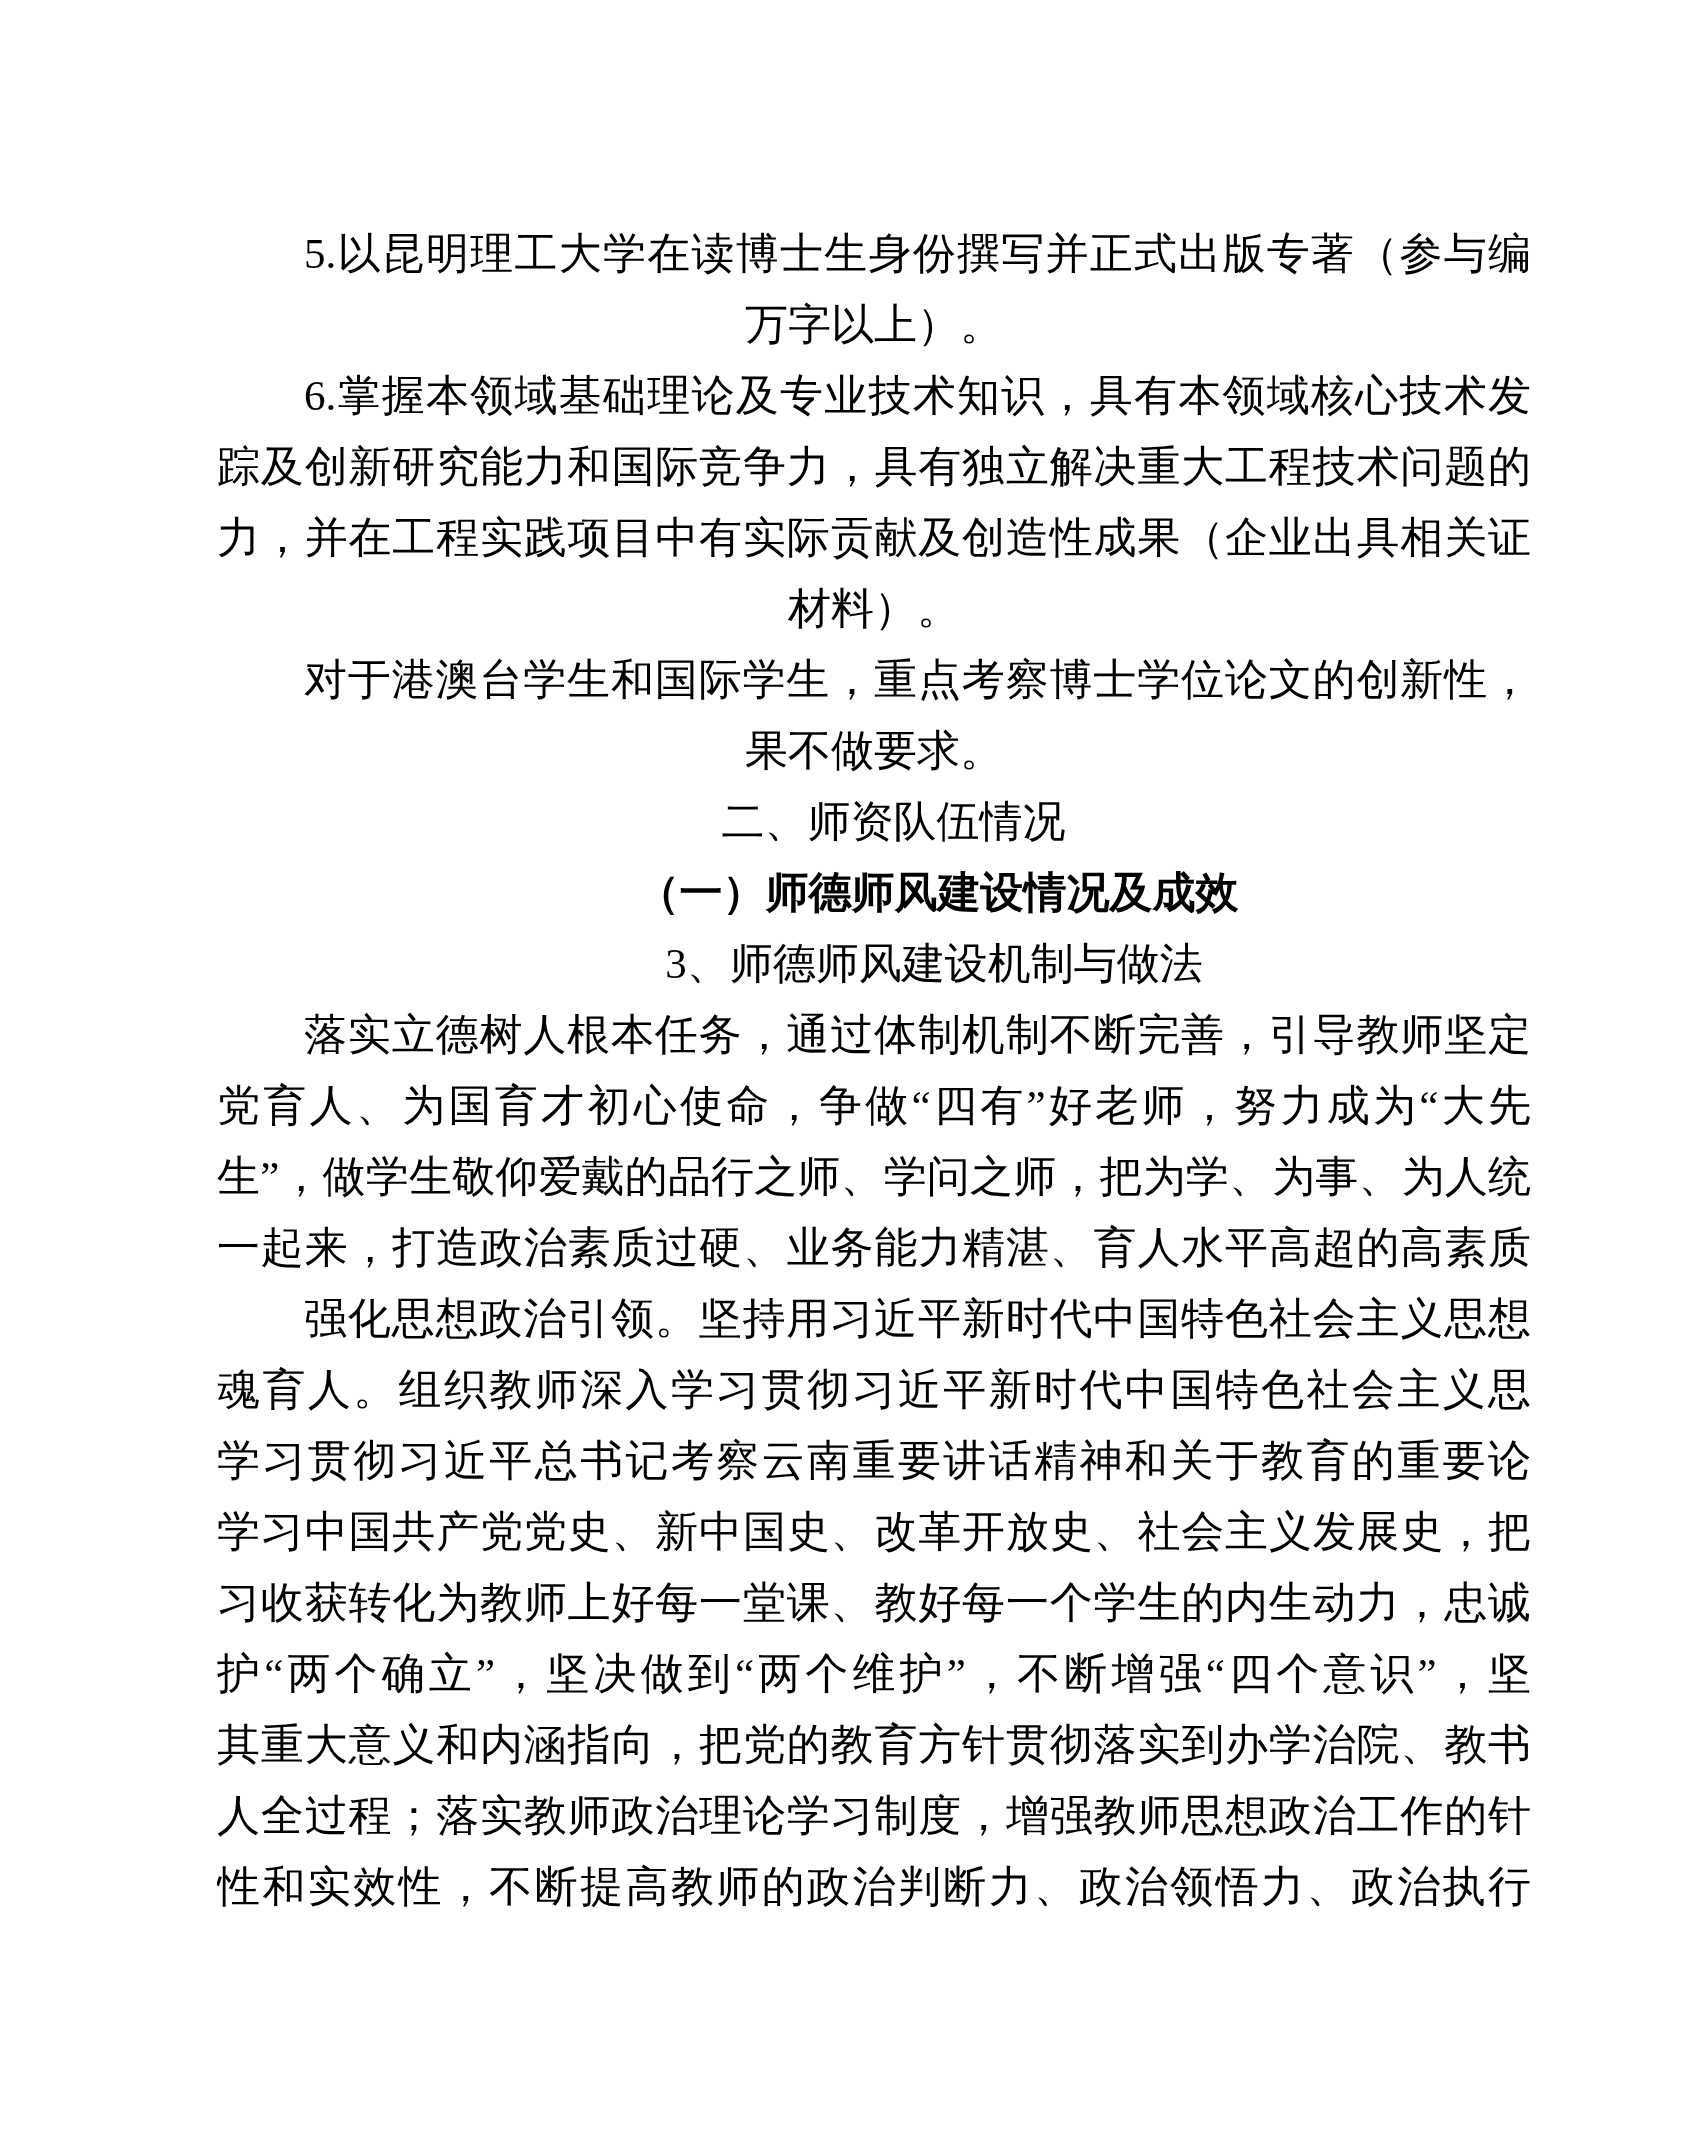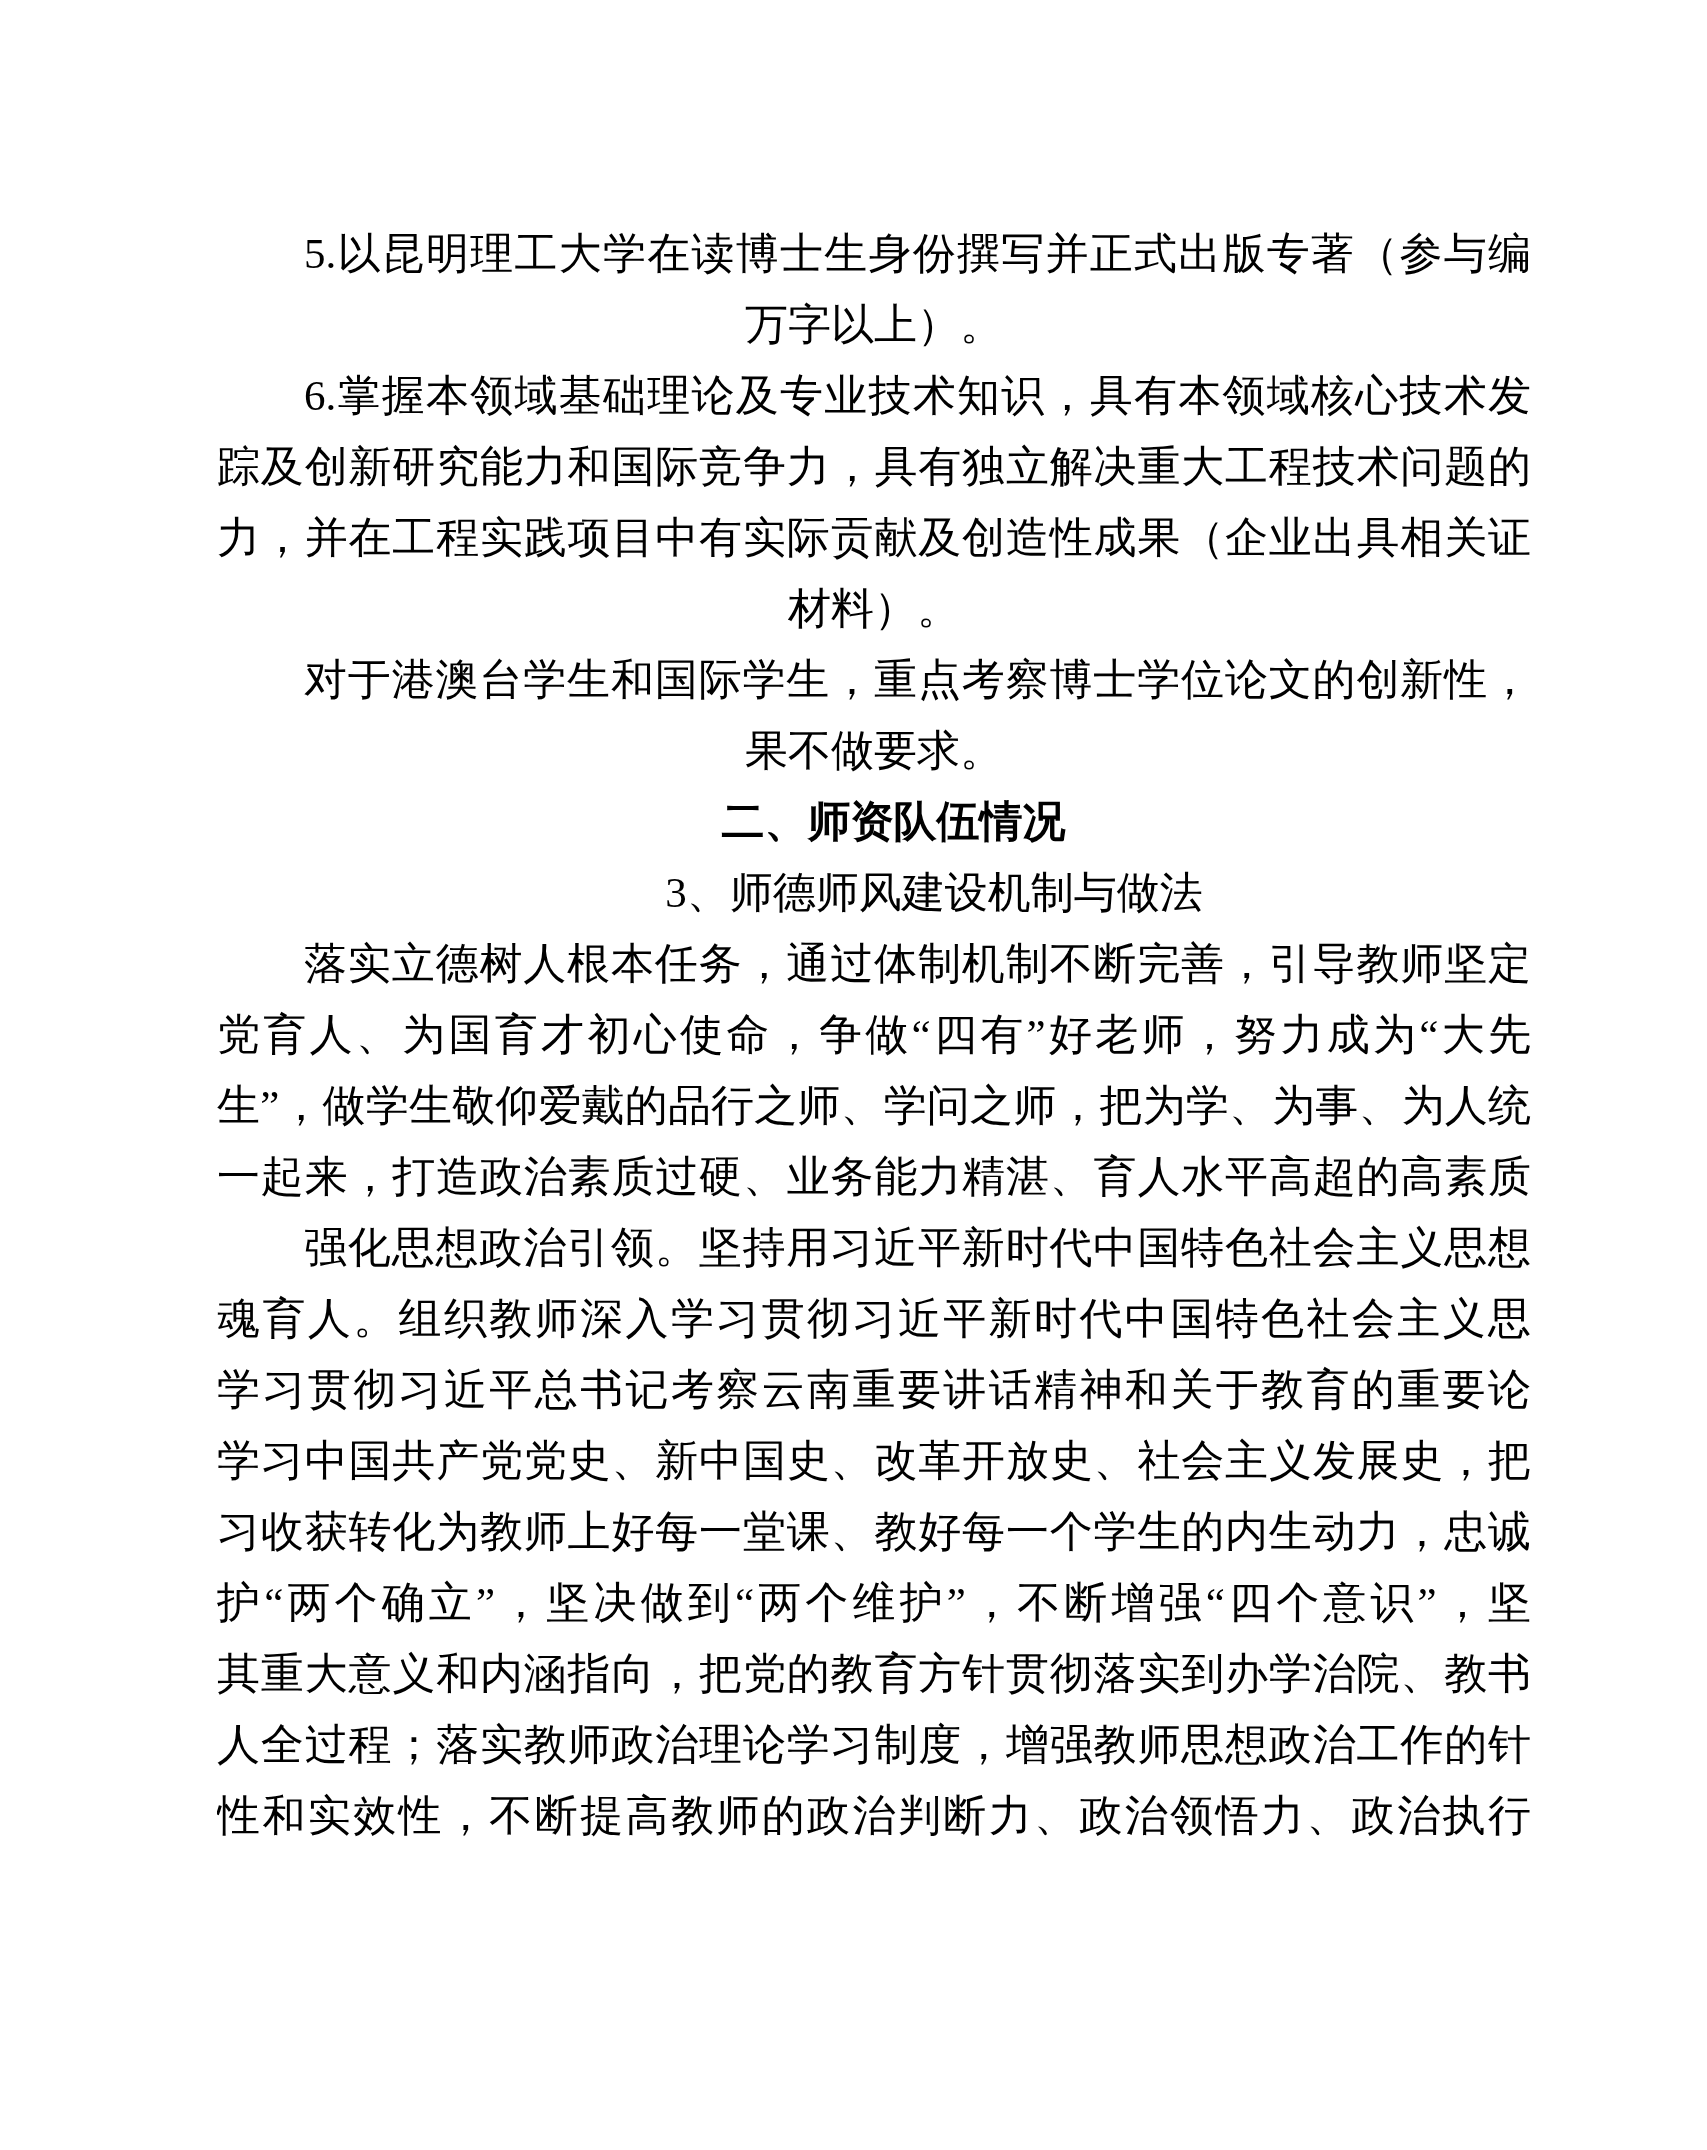--- a/index.html
+++ b/index.html
@@ -34,21 +34,21 @@
     white-space: normal;
     text-align: justify;
     text-align-last: justify;
     text-justify: inter-character;
     overflow: hidden;
   }
   
   .ind { text-indent: 87px; }
   
   .h1 {
-    font-weight: bold;
+    font-weight: normal;
     margin-left: 39px;
   }
   
   .h2 {
     font-weight: bold;
     margin-left: 127px;
   }
   
   .h3 {
     margin-left: 120px;
@@ -61,20 +61,21 @@
   <main class="content">
     <div class="line ind fill">5.以昆明理工大学在读博士生身份撰写并正式出版专著（参与编写10</div>
     <div class="line">万字以上）。</div>
     <div class="line ind fill">6.掌握本领域基础理论及专业技术知识，具有本领域核心技术发展跟</div>
     <div class="line fill">踪及创新研究能力和国际竞争力，具有独立解决重大工程技术问题的能</div>
     <div class="line fill">力，并在工程实践项目中有实际贡献及创造性成果（企业出具相关证明</div>
     <div class="line">材料）。</div>
     <div class="line ind fill">对于港澳台学生和国际学生，重点考察博士学位论文的创新性，成</div>
     <div class="line">果不做要求。</div>
     <div class="line h1">二、师资队伍情况</div>
+    <div class="line h2">（一）师德师风建设情况及成效</div>
     <div class="line h3">3、师德师风建设机制与做法</div>
     <div class="line ind fill">落实立德树人根本任务，通过体制机制不断完善，引导教师坚定为</div>
     <div class="line fill">党育人、为国育才初心使命，争做“四有”好老师，努力成为“大先</div>
     <div class="line fill">生”，做学生敬仰爱戴的品行之师、学问之师，把为学、为事、为人统</div>
     <div class="line fill">一起来，打造政治素质过硬、业务能力精湛、育人水平高超的高素质教</div>
     <div class="line ind fill">强化思想政治引领。坚持用习近平新时代中国特色社会主义思想铸</div>
     <div class="line fill">魂育人。组织教师深入学习贯彻习近平新时代中国特色社会主义思想，</div>
     <div class="line fill">学习贯彻习近平总书记考察云南重要讲话精神和关于教育的重要论述，</div>
     <div class="line fill">学习中国共产党党史、新中国史、改革开放史、社会主义发展史，把学</div>
     <div class="line fill">习收获转化为教师上好每一堂课、教好每一个学生的内生动力，忠诚拥</div>

